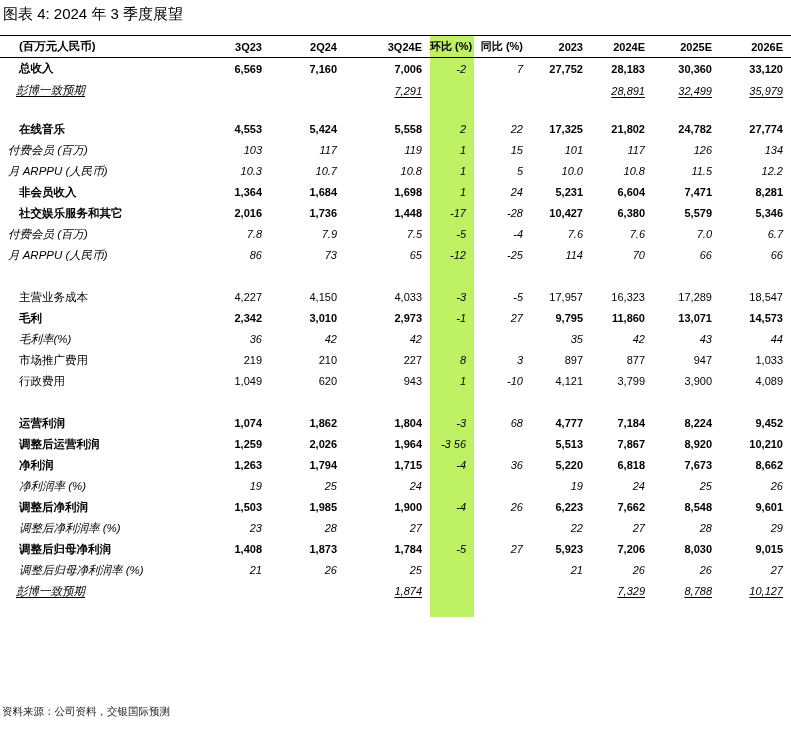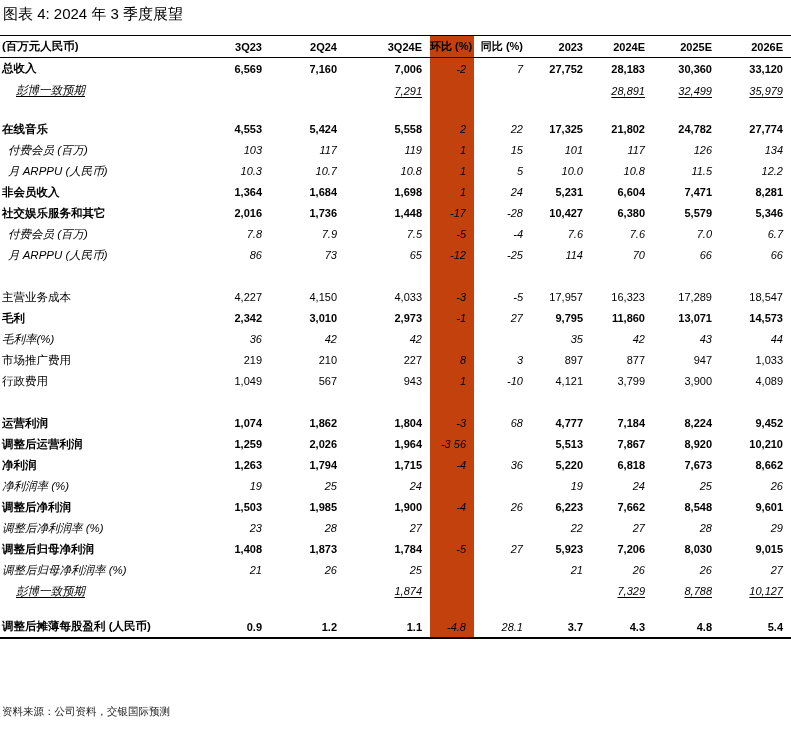--- a/index.html
+++ b/index.html
@@ -15,24 +15,24 @@
   table.fin {
     position:absolute; top:35px; left:0; width:791px;
     border-collapse:collapse; table-layout:fixed;
     border-top:1.5px solid #000;
   }
   table.fin th, table.fin td {
     padding:0 8px 0 0; margin:0; white-space:nowrap; overflow:visible;
     font-size:11px; vertical-align:middle; text-align:right;
   }
   table.fin th { font-weight:bold; }
-  table.fin th.lab, table.fin td.lab { text-align:left; padding:0 0 0 2px; font-size:11.5px; }
+  table.fin th.lab, table.fin td.lab { text-align:left; padding:0 0 0 19px; font-size:11.5px; }
   thead tr { height:22px; }
   thead th { border-bottom:1px solid #000; }
-  td.hl, th.hl { background:#c2410c; }
+  td.hl, th.hl { background:#bef264; }
   td.col3 { padding-right:10px; }
   tr.r-bold td.lab { font-weight:bold; }
   tr.r-bold td.v { font-weight:bold; }
   tr.r-bold td.pct, tr.r-normal td.pct { font-weight:normal; font-style:italic; }
   tr.r-italic td { font-style:italic; font-weight:normal; }
   tr.r-consensus td { font-style:italic; font-weight:normal; }
   tr.r-consensus td.filled { text-decoration:underline; text-underline-offset:2px; }
   tr.r-last td { border-bottom:2px solid #000; }
   .ind-1 { padding-left:8px !important; }
   .ind-2 { padding-left:16px !important; }
@@ -252,21 +252,21 @@
           <td class="pct hl col3">8</td>
           <td class="pct">3</td>
           <td class="v">897</td>
           <td class="v">877</td>
           <td class="v">947</td>
           <td class="v">1,033</td>
         </tr>
         <tr class="r-normal" style="height: 21px;">
           <td class="lab">行政费用</td>
           <td class="v">1,049</td>
-          <td class="v">567</td>
+          <td class="v">620</td>
           <td class="v">943</td>
           <td class="pct hl col3">1</td>
           <td class="pct">-10</td>
           <td class="v">4,121</td>
           <td class="v">3,799</td>
           <td class="v">3,900</td>
           <td class="v">4,089</td>
         </tr>
         <tr class="r-spacer" style="height: 21px;">
           <td class="lab"></td>
@@ -393,29 +393,17 @@
           <td class="v"></td>
           <td class="v"></td>
           <td class="v"></td>
           <td class="pct hl col3"></td>
           <td class="pct"></td>
           <td class="v"></td>
           <td class="v"></td>
           <td class="v"></td>
           <td class="v"></td>
         </tr>
-        <tr class="r-bold r-last" style="height: 21px;">
-          <td class="lab">调整后摊薄每股盈利 (人民币)</td>
-          <td class="v">0.9</td>
-          <td class="v">1.2</td>
-          <td class="v">1.1</td>
-          <td class="pct hl col3">-4.8</td>
-          <td class="pct">28.1</td>
-          <td class="v">3.7</td>
-          <td class="v">4.3</td>
-          <td class="v">4.8</td>
-          <td class="v">5.4</td>
-        </tr>
       </tbody>
   </table>
 
   <div class="source-note">资料来源：公司资料，交银国际预测</div>
 </div>
 
 </body></html>

